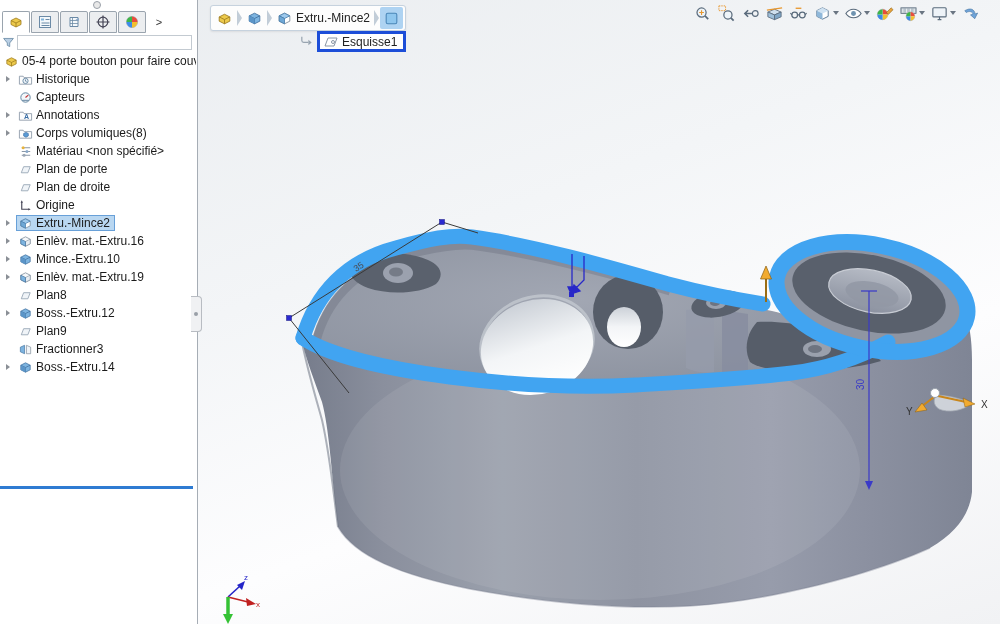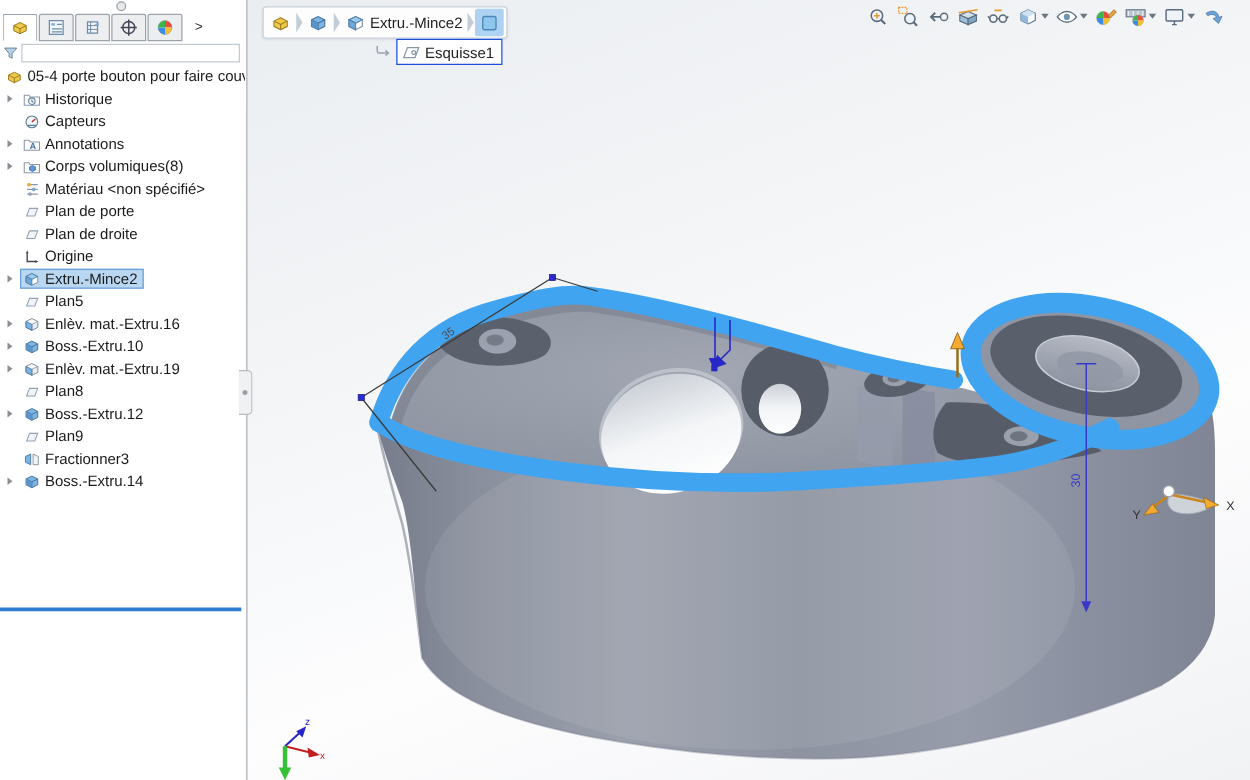--- a/index.html
+++ b/index.html
@@ -40,21 +40,21 @@
   
   #breadcrumb{position:absolute;left:210px;top:5px;height:24px;z-index:4;display:flex;align-items:center;
      background:#fdfdfd;border:1px solid #c6d2de;border-radius:3px;padding:0 2px;box-shadow:0 1px 2px rgba(0,0,0,.08);}
   .bseg{display:flex;align-items:center;height:22px;padding:0 3px;gap:3px;}
   .bseg svg{width:17px;height:17px;}
   .bseg .blbl{font-size:12px;color:#222;}
   .bseg.bsel{background:#aed3f2;border-radius:2px;}
   .bsep{width:0;height:0;border-left:5px solid #c2cdd8;border-top:8px solid transparent;border-bottom:8px solid transparent;margin:0 1px;}
   #callout{position:absolute;left:299px;top:31px;height:21px;z-index:4;display:flex;align-items:center;gap:3px;}
   #callout .coicon svg{width:15px;height:15px;}
-  #callout-box{display:flex;align-items:center;gap:3px;background:#fff;border:1px solid #1d4ed8;height:21px;
+  #callout-box{display:flex;align-items:center;gap:3px;background:#fff;border:3px solid #1d4ed8;height:21px;
      padding:0 6px 0 3px;box-sizing:border-box;}
   #callout-box svg{width:16px;height:16px;}
   #callout-box span{font-size:12px;color:#222;}
   
   #hud{position:absolute;left:693px;top:2px;width:307px;height:22px;z-index:4;display:flex;align-items:center;gap:5px;overflow:hidden;}
   .hbtn{display:flex;align-items:center;gap:1px;}
   .hbtn svg{width:19px;height:19px;}
   .caret{width:0;height:0;border-top:4px solid #6a7582;border-left:3.5px solid transparent;border-right:3.5px solid transparent;}
 </style>
 </head>
@@ -374,31 +374,20 @@
             <svg viewBox="0 0 16 16" style="width: 15px; height: 15px; display: block;">
               <path d="M3 5.5 8 3l5 2.5v5L8 13l-5-2.5z" fill="#fff" stroke="#7a8896" stroke-width=".8"></path>
               <path d="M3 5.5 8 8l5-2.5-5-2.5z" fill="#9ec9ec" stroke="#4a7fae" stroke-width=".8"></path>
               <path d="M3 5.5 8 8v5l-5-2.5z" fill="#6fa8d6" stroke="#4a7fae" stroke-width=".8"></path>
             </svg>
           </span>
           <span class="lbl">Extru.-Mince2</span>
         </span>
       </div>
       <div class="trow">
-        <span class="arrow"></span>
-        <span class="hlwrap">
-          <span class="icn">
-            <svg viewBox="0 0 16 16" style="width: 15px; height: 15px; display: block;">
-              <path d="M3.5 11.5 6 5h7l-2.5 6.5z" fill="#e4ebf2" fill-opacity=".55" stroke="#93a2b2" stroke-width=".9"></path>
-            </svg>
-          </span>
-          <span class="lbl">Plan5</span>
-        </span>
-      </div>
-      <div class="trow">
         <span class="arrow">
           <span class="tri"></span>
         </span>
         <span class="hlwrap">
           <span class="icn">
             <svg viewBox="0 0 16 16" style="width: 15px; height: 15px; display: block;">
               <path d="M3 5.5 8 3l5 2.5v5L8 13l-5-2.5z" fill="#f6f8fa" stroke="#7a8896" stroke-width=".8"></path>
               <path d="M8 8l5-2.5v5L8 13z" fill="#e8edf2" stroke="#7a8896" stroke-width=".6"></path>
               <path d="M3 5.5 8 8v5l-5-2.5z" fill="#7db4e0" stroke="#3f6f9e" stroke-width=".7"></path>
             </svg>
@@ -411,21 +400,21 @@
           <span class="tri"></span>
         </span>
         <span class="hlwrap">
           <span class="icn">
             <svg viewBox="0 0 16 16" style="width: 15px; height: 15px; display: block;">
               <path d="M3 5.5 8 3l5 2.5v5L8 13l-5-2.5z" fill="#7db4e0" stroke="#3f6f9e" stroke-width=".8"></path>
               <path d="M3 5.5 8 8l5-2.5M8 8v5" fill="none" stroke="#3f6f9e" stroke-width=".8"></path>
               <path d="M3 5.5 8 8v5l-5-2.5z" fill="#5b95c8"></path>
             </svg>
           </span>
-          <span class="lbl">Boss.-Extru.10</span>
+          <span class="lbl">Mince.-Extru.10</span>
         </span>
       </div>
       <div class="trow">
         <span class="arrow">
           <span class="tri"></span>
         </span>
         <span class="hlwrap">
           <span class="icn">
             <svg viewBox="0 0 16 16" style="width: 15px; height: 15px; display: block;">
               <path d="M3 5.5 8 3l5 2.5v5L8 13l-5-2.5z" fill="#f6f8fa" stroke="#7a8896" stroke-width=".8"></path>

